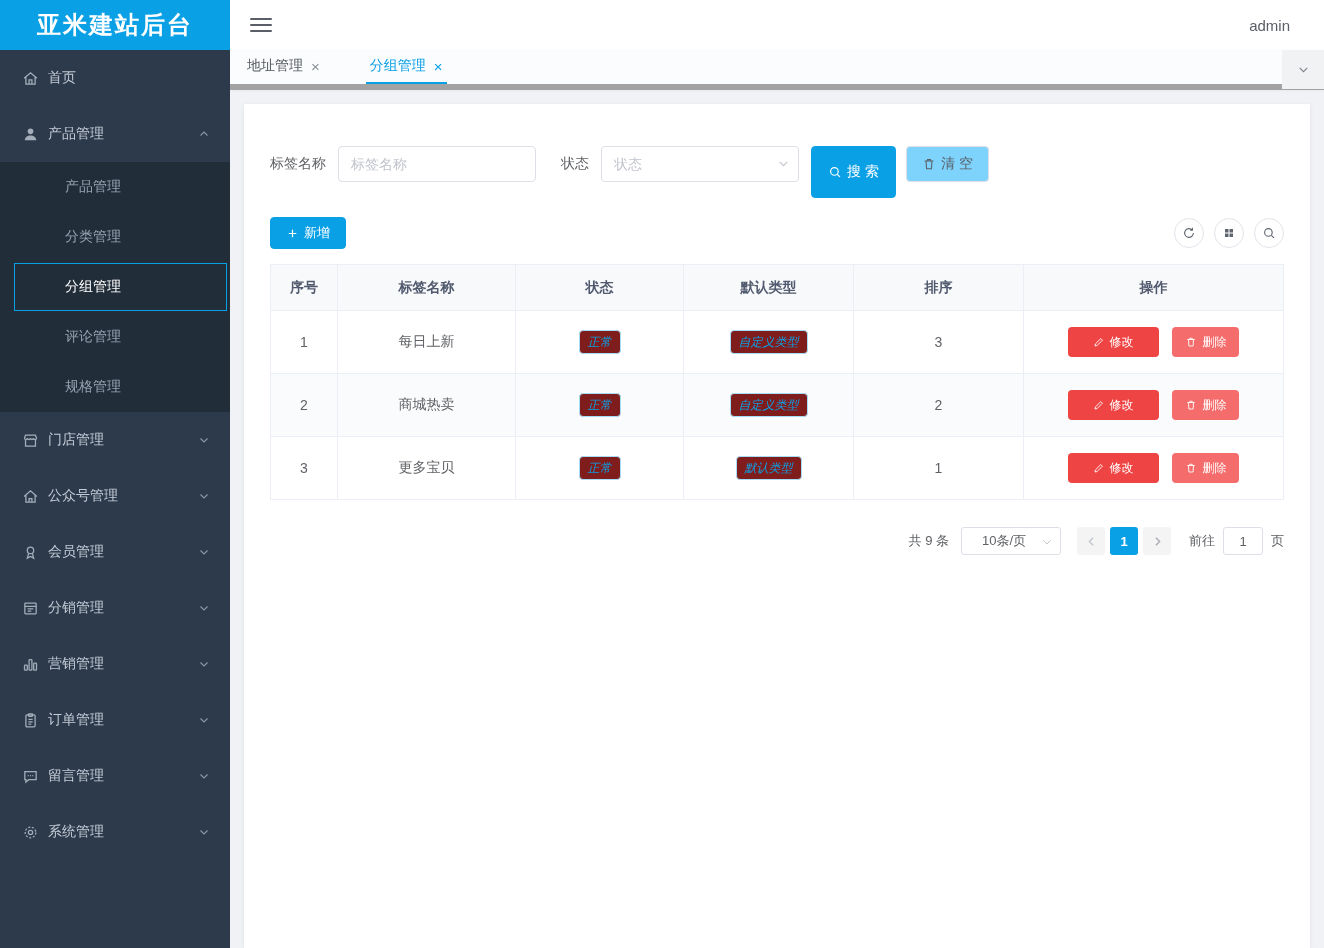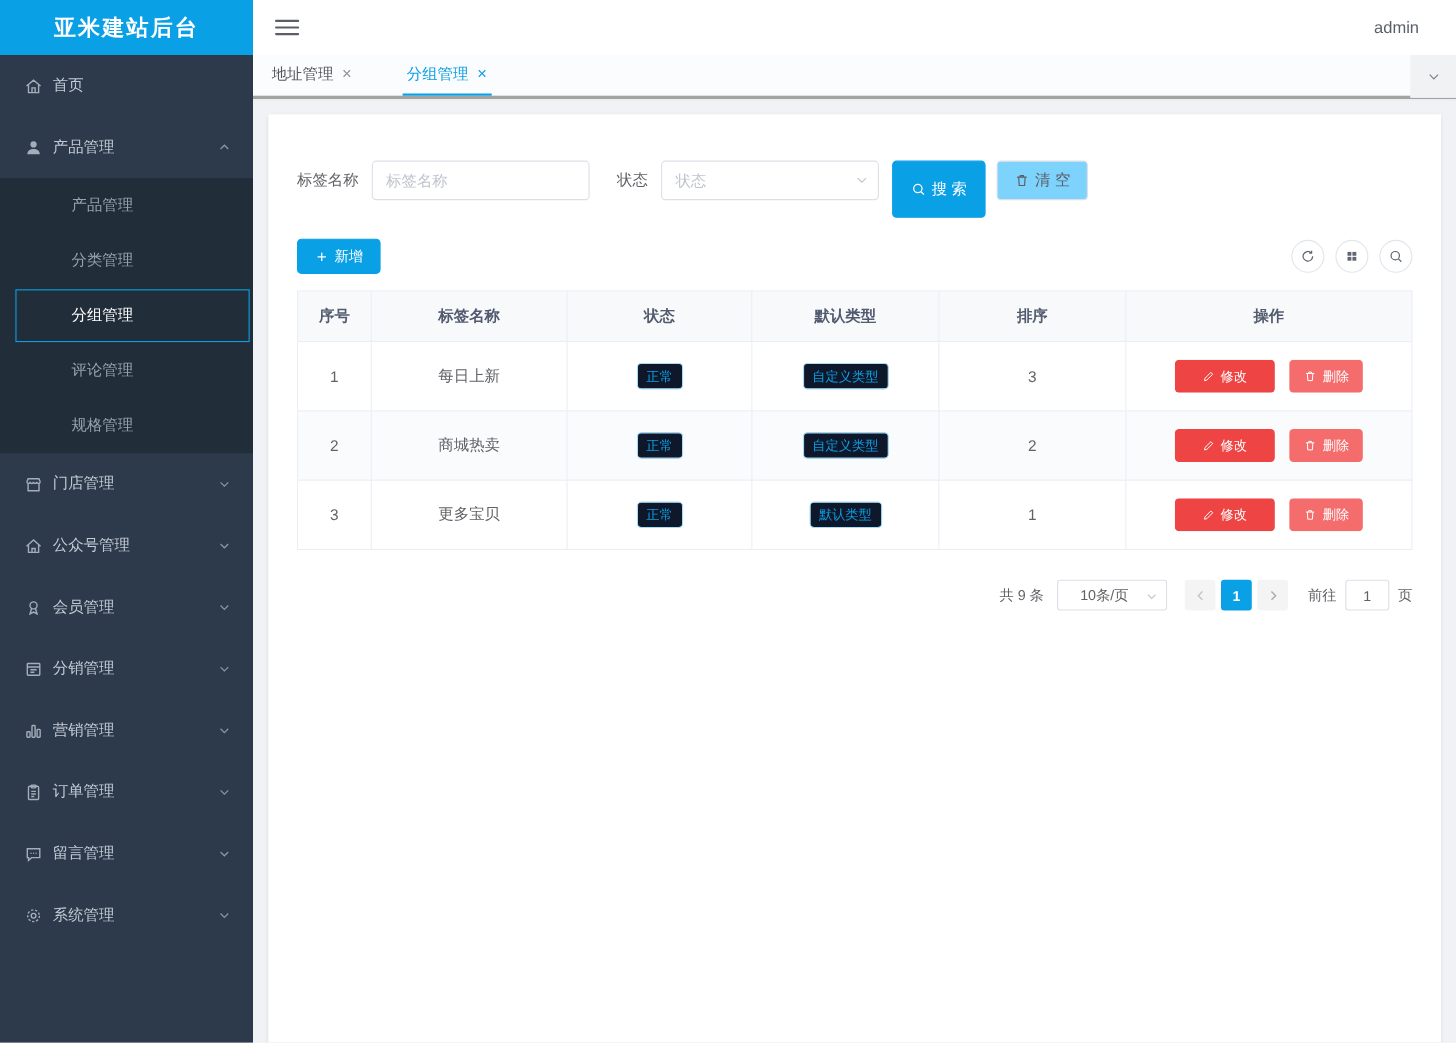--- a/index.html
+++ b/index.html
@@ -8,42 +8,42 @@
     font-family: "Liberation Sans", "DejaVu Sans", sans-serif;
     display: flex;
     background: #f0f2f5;
     color: #606266;
     font-size: 14px;
   }
   svg { display:block; }
 
   
   .sidebar { width:230px; flex-shrink:0; background:#2d3a4b; display:flex; flex-direction:column; }
-  .logo { height:50px; background:#0aa0e6; color:#fff; font-size:20px; font-weight:bold;
+  .logo { height:50px; background:#0aa0e6; color:#fff; font-size:24px; font-weight:bold;
           display:flex; align-items:center; justify-content:center; letter-spacing:2px; }
   .menu { flex:1; overflow:hidden; }
   .menu-item { height:56px; display:flex; align-items:center; padding:0 20px 0 22px;
                color:#c3cbd6; cursor:pointer; }
   .menu-item .mi-icon { width:17px; height:17px; margin-right:9px; color:#a3aeba; flex-shrink:0; }
   .menu-item .chev { margin-left:auto; color:#8b97a5; }
   .submenu { background:#222d3a; }
   .submenu-item { height:50px; display:flex; align-items:center; padding-left:65px;
                   color:#97a2b0; cursor:pointer; }
   .submenu-item.active { color:#fff; border:1px solid #0aa0e6; height:48px;
                          margin:1px 3px 1px 14px; padding-left:50px; }
 
   
   .main { flex:1; display:flex; flex-direction:column; min-width:0; }
   .topbar { height:50px; background:#fff; display:flex; align-items:center;
             justify-content:space-between; padding:0 34px 0 20px; flex-shrink:0; }
   .hamburger { width:22px; cursor:pointer; padding:4px 0; }
   .hamburger div { height:2px; background:#5a5e66; margin:4px 0; border-radius:1px; }
   .user-name { color:#5a5e66; font-size:15px; cursor:pointer; }
 
-  .tabbar { height:40px; background:#fbfcfd; border-bottom:3px solid #a3a3a3;
+  .tabbar { height:40px; background:#fbfcfd; border-bottom:6px solid #a3a3a3;
             display:flex; align-items:stretch; position:relative; flex-shrink:0;
             box-shadow:0 1px 3px rgba(0,0,0,0.04); }
   .tabs { display:flex; padding-left:13px; }
   .tab { display:flex; align-items:center; gap:8px; padding:0 4px; margin-right:42px;
          color:#54585f; cursor:pointer; border-bottom:2px solid transparent; }
   .tab .tab-close { font-size:15px; color:#8a9099; line-height:1; }
   .tab.active { color:#0aa0e6; border-bottom-color:#0aa0e6; }
   .tab.active .tab-close { color:#0aa0e6; }
   .tab-arrow { position:absolute; right:0; top:0; width:42px; height:39px; background:#f1f2f4;
                display:flex; align-items:center; justify-content:center; color:#7a8087; cursor:pointer; }
@@ -79,21 +79,21 @@
                 color:#5f6670; cursor:pointer; }
 
   
   table { width:100%; border-collapse:collapse; margin-top:15px; table-layout:fixed;
           border:1px solid #ebeef5; }
   th { height:46px; background:#f8f9fb; color:#515a6e; font-size:14px; font-weight:bold;
        border:1px solid #ebeef5; text-align:center; }
   td { height:48px; border:1px solid #ebeef5; text-align:center; color:#606266; font-size:14px; }
   tbody tr:nth-child(2) td { background:#fafbfc; }
   .tag { display:inline-block; padding:3px 8px; font-size:12px; color:#0aa0e6;
-         background:#0f172a; border:1px solid #a5dcf6; border-radius:4px; line-height:1.4; }
+         background:#7f1d1d; border:1px solid #a5dcf6; border-radius:4px; line-height:1.4;font-style:italic; }
   .btn-edit { height:30px; padding:0 24px; font-size:12px; background:#ef4444; color:#fff; margin:0 5px; }
   .btn-delete { height:30px; padding:0 12px; font-size:12px; background:#f56c6c; color:#fff; margin:16px 5px; }
 
   
   .pagination { margin-top:27px; display:flex; align-items:center; justify-content:flex-end;
                 font-size:13px; color:#606266; }
   .pg-total { margin-right:12px; }
   .pg-size { position:relative; width:100px; height:28px; border:1px solid #dcdfe6; border-radius:3px;
              display:flex; align-items:center; justify-content:center; cursor:pointer;
              color:#606266; background:#fff; padding-right:14px; }

